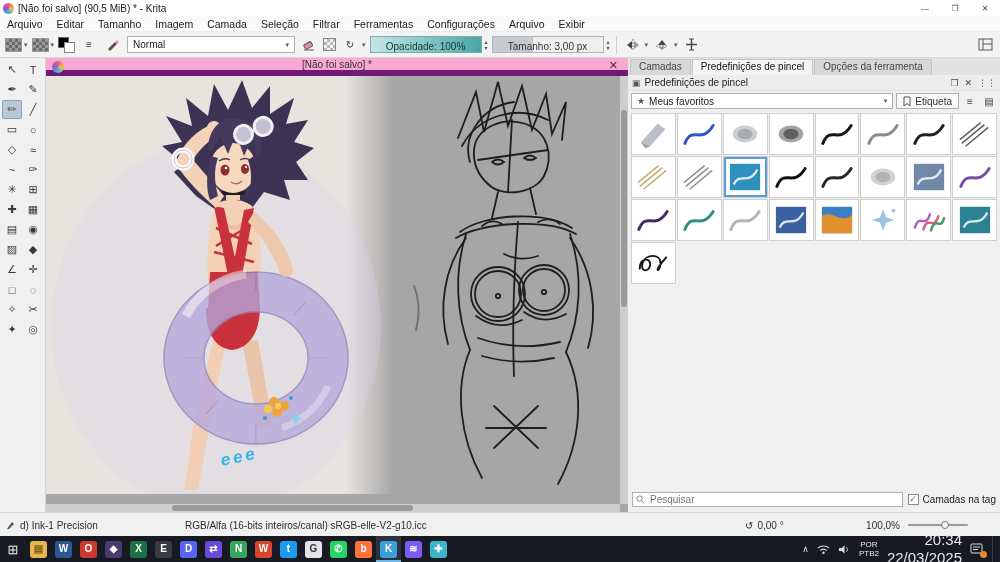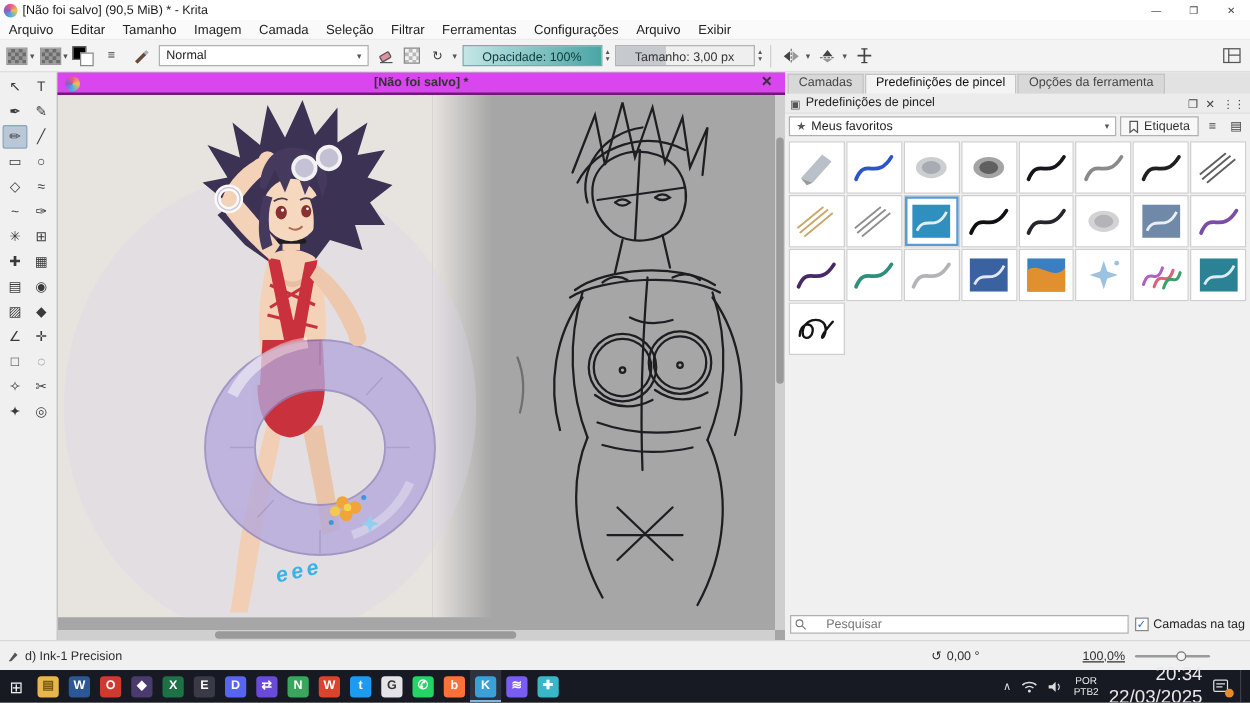--- a/index.html
+++ b/index.html
@@ -49,22 +49,22 @@
   .toolbox{position:absolute;left:0;top:0;width:46px;height:100%;background:#f0f0f0;
     border-right:1px solid #d5d5d5;display:grid;grid-template-columns:1fr 1fr;
     align-content:start;gap:1px;padding:2px 2px;}
   .tool{height:19px;display:flex;align-items:center;justify-content:center;font-size:11px;
     color:#3a3a3a;border-radius:2px;}
   .tool.sel{background:#b9c7d6;box-shadow:inset 0 0 0 1px #8aa5c0;}
 
   
   .canvas{position:absolute;left:46px;top:0;width:582px;height:100%;display:flex;
     flex-direction:column;background:#a6a6a6;}
-  .ctabbar{height:18px;background:#d946ef;border-bottom:2px solid #701a75;position:relative;
-    display:flex;align-items:center;justify-content:center;font-size:10px;color:#333;font-weight:bold;}
+  .ctabbar{height:18px;background:#f9a8d4;border-bottom:6px solid #701a75;position:relative;
+    display:flex;align-items:center;justify-content:center;font-size:10px;color:#333;}
   .cdoc-ico{position:absolute;left:6px;top:3px;width:12px;height:12px;border-radius:50%;
     background:conic-gradient(#e85a8a,#f0c04a,#4ab0e8,#8a5cc8,#e85a8a);}
   .ctab-close{position:absolute;right:10px;top:1px;font-size:11px;color:#333;}
   .viewport{flex:1;position:relative;overflow:hidden;}
   .viewport svg.art{position:absolute;left:0;top:0;}
   .vscroll{position:absolute;right:0;top:0;width:8px;bottom:8px;background:#cfcfcf;}
   .vscroll .thumb{position:absolute;left:1px;right:1px;top:8%;height:46%;background:#9a9a9a;border-radius:3px;}
   .hscroll{position:absolute;left:0;right:8px;bottom:0;height:8px;background:#cfcfcf;}
   .hscroll .thumb{position:absolute;top:1px;bottom:1px;left:22%;width:42%;background:#9a9a9a;border-radius:3px;}
 
@@ -88,37 +88,37 @@
   .dico{width:16px;height:16px;display:flex;align-items:center;justify-content:center;
     font-size:10px;color:#444;}
   .brushgrid{display:grid;grid-template-columns:repeat(8,1fr);gap:1px;padding:2px 3px;}
   .brush{height:42px;background:#fff;border:1px solid #cfcfcf;display:flex;align-items:center;
     justify-content:center;}
   .brush svg{width:38px;height:34px;}
   .brush.sel{box-shadow:inset 0 0 0 2px #5b9bd5;}
   .dfill{flex:1;}
   .dsearch{height:19px;display:flex;align-items:center;gap:5px;padding:0 4px;margin-bottom:3px;}
   .searchbox{flex:1;height:15px;border:1px solid #b0b0b0;background:#fff;display:flex;
-    align-items:center;gap:14px;padding:0 3px;}
+    align-items:center;gap:3px;padding:0 3px;}
   .searchbox input{border:none;outline:none;flex:1;font:10px "Liberation Sans",sans-serif;
     color:#333;background:transparent;}
   .filtertag{display:flex;align-items:center;gap:4px;font-size:10px;color:#222;}
   .cbox{width:11px;height:11px;border:1px solid #888;background:#fff;display:flex;align-items:center;
     justify-content:center;font-size:9px;color:#2d6fc0;line-height:1;}
 
   
   .statusbar{position:absolute;left:0;top:512px;width:100%;height:24px;background:#f0f0f0;
     border-top:1px solid #d8d8d8;font-size:10px;color:#2e2e2e;}
   .sb{position:absolute;top:0;height:24px;display:flex;align-items:center;gap:4px;}
   .sb-brush{left:6px;}
   .sb-color{left:185px;}
   .sb-dims{left:628px;}
   .dimsbox{padding:2px 7px;background:#d4dee8;border:1px solid #a5bac9;color:#223;}
   .sb-angle{left:745px;}
-  .sb-zoomtext{right:100px;text-decoration:underline;}
+  .sb-zoomtext{right:100px;}
   .sb-slider{right:32px;width:60px;}
   .zline{position:relative;width:60px;height:2px;background:#9a9a9a;border-radius:1px;}
   .zthumb{position:absolute;left:55%;top:-3px;width:8px;height:8px;border-radius:50%;
     background:#f4f4f4;border:1px solid #777;}
 
   
   .taskbar{position:absolute;left:0;top:536px;width:100%;height:26px;background:#171923;
     display:flex;align-items:center;color:#e8e8e8;}
   .startbtn{width:26px;height:26px;display:flex;align-items:center;justify-content:center;
     font-size:13px;color:#eee;}
@@ -586,20 +586,21 @@
     </div>
   </div>
 
   <div class="statusbar">
     <span class="sb sb-brush">
       <svg width="10" height="10" viewBox="0 0 10 10">
           <path d="M1 9 L6 2 L8 4 L3 9 Z" fill="#555"></path>
         </svg>
       <span>d) Ink-1 Precision</span>
     </span>
+    <span class="sb sb-color">RGB/Alfa (16-bits inteiros/canal)  sRGB-elle-V2-g10.icc</span>
     <span class="sb sb-angle">
       <span>↺</span>
       <span>0,00 °</span>
     </span>
     <span class="sb sb-zoomtext">100,0%</span>
     <span class="sb sb-slider">
         <span class="zline">
           <span class="zthumb"></span>
         </span>
       </span>

